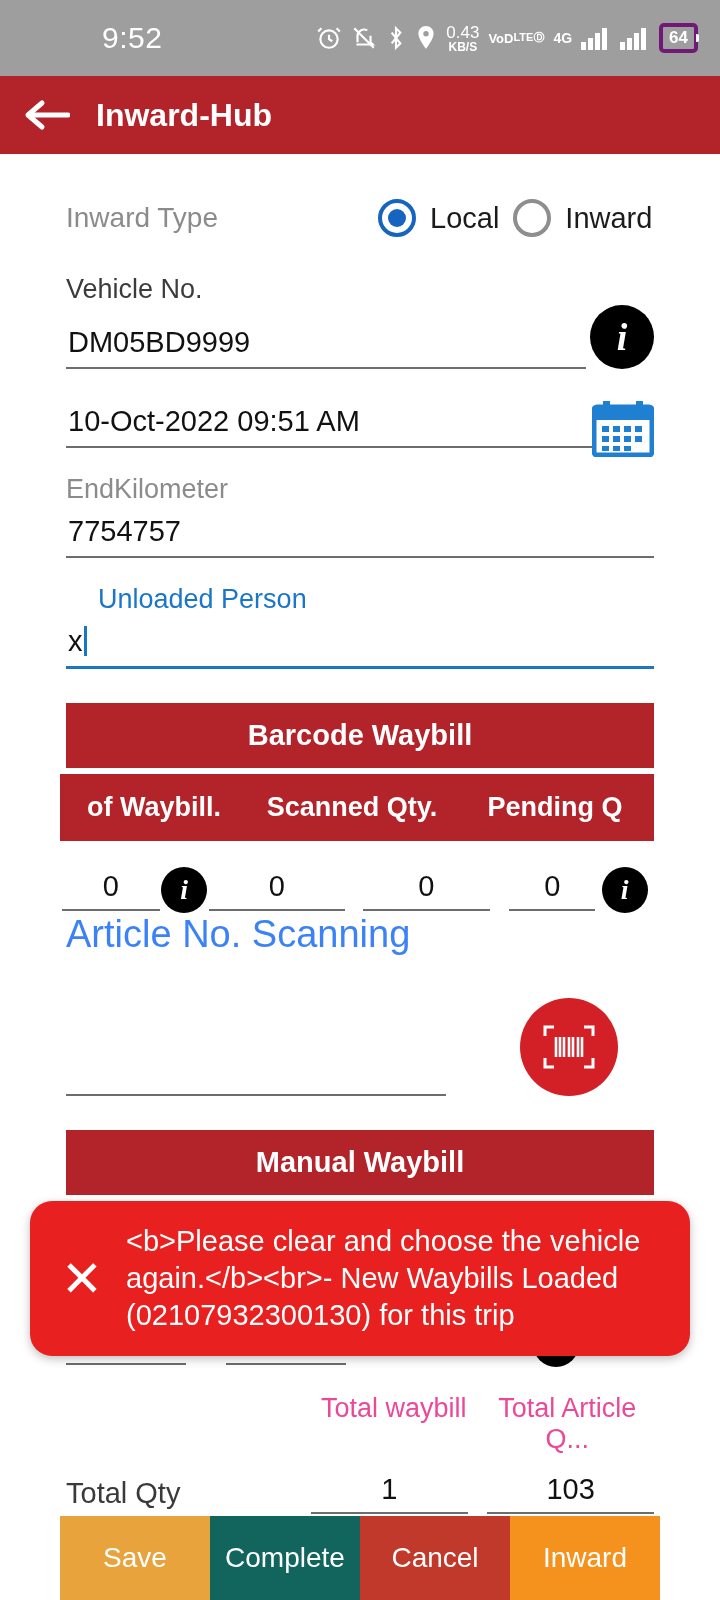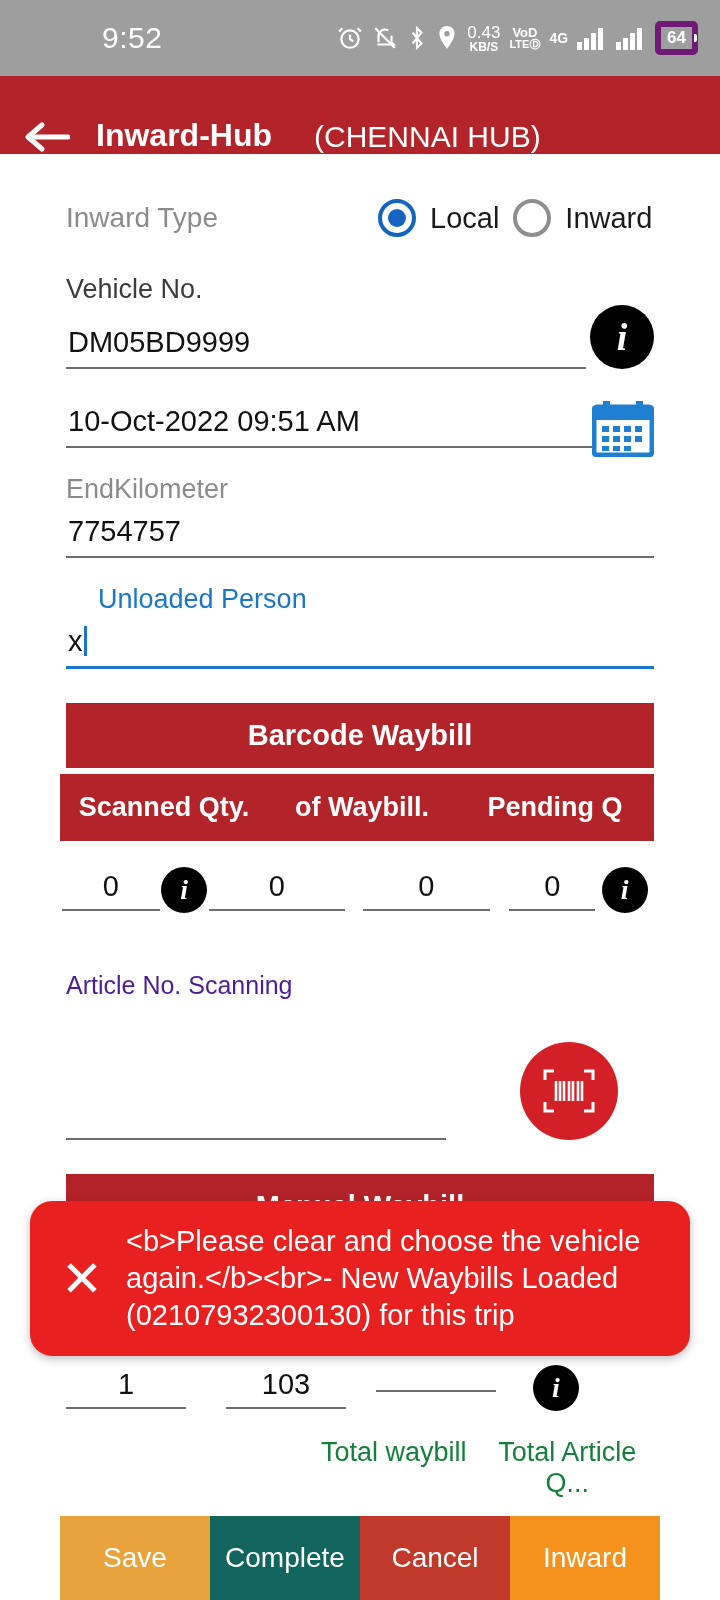--- a/index.html
+++ b/index.html
@@ -16,37 +16,37 @@
     height: 76px; background: #9e9e9e; color: #fff;
     display: flex; align-items: center; justify-content: space-between;
     padding: 0 22px;
   }
   .status-time { font-size: 30px; color: #fff; letter-spacing: .5px; margin-left: 80px;}
   .status-icons { display: flex; align-items: center; gap: 9px; }
   .status-icons svg { display: block; }
   .netspeed { display: flex; flex-direction: column; align-items: center; line-height: 1; }
   .netspeed .n1 { font-size: 17px; font-weight: normal; }
   .netspeed .n2 { font-size: 12px; font-weight: bold; }
-  .volte { display: flex; flex-direction: column; align-items: center; line-height: 1; }
+  .volte { display: flex; flex-direction: row; align-items: flex-start; line-height: 1; }
   .volte .v1 { font-size: 13px; font-weight: bold; }
   .volte .v2 { font-size: 11px; font-weight: bold; }
   .g4 { font-size: 14px; font-weight: bold; }
   .battery {
-    border: 6px solid #701a75; border-radius: 5px; padding: 1px 6px;
+    border: 4px solid #701a75; border-radius: 5px; padding: 1px 6px;
     font-size: 17px; font-weight: bold; position: relative;
   }
   .battery::after {
     content: ""; position: absolute; right: -5px; top: 7px;
     width: 3px; height: 8px; background: #fff; border-radius: 0 2px 2px 0;
   }
 
   
   .appbar {
     height: 78px; background: #b3232a; color: #fff;
-    display: flex; align-items: flex-end; padding: 0 24px; gap: 26px;
+    display: flex; align-items: center; padding: 0 24px; gap: 26px;
   }
   .back-arrow { width: 46px; height: 34px; flex: none; }
   .app-title { font-size: 32px; font-weight: bold; }
   .app-sub { font-size: 30px; font-weight: normal; margin-left: 16px; }
 
   
   .form { padding: 34px 66px 0 66px; }
   .row-inward { display: flex; align-items: center; height: 60px; }
   .label-muted { color: #8b8b8b; font-size: 28px; }
   .radios { display: flex; align-items: center; gap: 14px; margin-left: 160px; }
@@ -93,36 +93,36 @@
   }
   .bar-head span { text-align: center; }
   .cells { display: flex; align-items: center; margin-top: 26px; gap: 0; }
   .cell {
     font-size: 29px; color: #111; text-align: center; padding-bottom: 6px;
     border-bottom: 2px solid #6d6d6d;
   }
   .cell-dot { display: flex; align-items: center; justify-content: center; }
   .info-dot.sm { width: 46px; height: 46px; font-size: 28px; }
 
-  .article-label { font-size: 25px; color: #4c1d95; margin-top: 58px; }
+  .article-label { font-size: 38px; color: #3b82f6; }
   .scan-row { display: flex; align-items: flex-end; justify-content: space-between; margin-top: 42px; }
   .scan-input { width: 380px; border-bottom: 2px solid #6d6d6d; height: 46px; }
   .scan-fab {
     width: 98px; height: 98px; border-radius: 50%; background: #d32027;
     display: flex; align-items: center; justify-content: center; margin-right: 36px;
   }
 
   
   .manual-head {
     background: #b3232a; color: #fff; display: flex; align-items: center;
     font-size: 26px; font-weight: bold; padding: 14px 0; margin-top: 6px;
   }
   .manual-head span { text-align: center; }
   .manual-cells { display: flex; align-items: center; margin-top: 30px; }
-  .manual-sub { display: flex; margin-top: 26px; font-size: 27px; color: #15803d; }
+  .manual-sub { display: flex; margin-top: 26px; font-size: 27px; color: #ec4899; }
   .manual-row2 { display: flex; align-items: center; margin-top: 18px; }
   .total-label { font-size: 29px; color: #3a3a3a; }
 
   
   .toast {
     position: absolute; left: 30px; top: 1201px; width: 660px;
     background: #e8201f; color: #fff; border-radius: 22px;
     display: flex; align-items: center; gap: 18px; padding: 22px 26px;
     box-shadow: 0 3px 10px rgba(0,0,0,.25);
   }
@@ -200,21 +200,20 @@
   </div>
 
   <div class="appbar">
     <span class="back-arrow">
       <svg width="46" height="34" viewBox="0 0 46 34" fill="none" stroke="#fff" stroke-width="5" stroke-linecap="round" stroke-linejoin="round">
           <path d="M44 17H5"></path>
           <path d="M18 5L4 17l14 12"></path>
         </svg>
     </span>
     <span class="app-title">Inward-Hub</span>
-    <span class="app-sub">(CHENNAI HUB)</span>
   </div>
 
   <div class="form">
 
     <div class="row-inward">
       <span class="label-muted">Inward Type</span>
       <span class="radios">
         <span class="radio">
           <span class="radio-dot on"></span>
           <span class="radio-label">Local</span>
@@ -264,22 +263,22 @@
       <div class="fvalue">7754757</div>
     </div>
 
     <div class="field">
       <div class="flabel blue">Unloaded Person</div>
       <div class="fvalue blueline"><span>x</span><span class="cursor"></span></div>
     </div>
 
     <div class="bar-title">Barcode Waybill</div>
     <div class="bar-head" style="margin-left:-6px;width:594px;">
+      <span style="width:190px">of Waybill.</span>
       <span style="width:210px">Scanned Qty.</span>
-      <span style="width:190px">of Waybill.</span>
       <span style="width:200px">Pending Q</span>
     </div>
     <div class="cells" style="margin-left:-4px;">
       <span class="cell" style="width:100px">0</span>
       <span class="cell-dot" style="width:50px">
           <span class="info-dot sm">i</span>
         </span>
       <span class="cell" style="width:140px">0</span>
       <span style="width:18px"></span>
       <span class="cell" style="width:130px">0</span>

